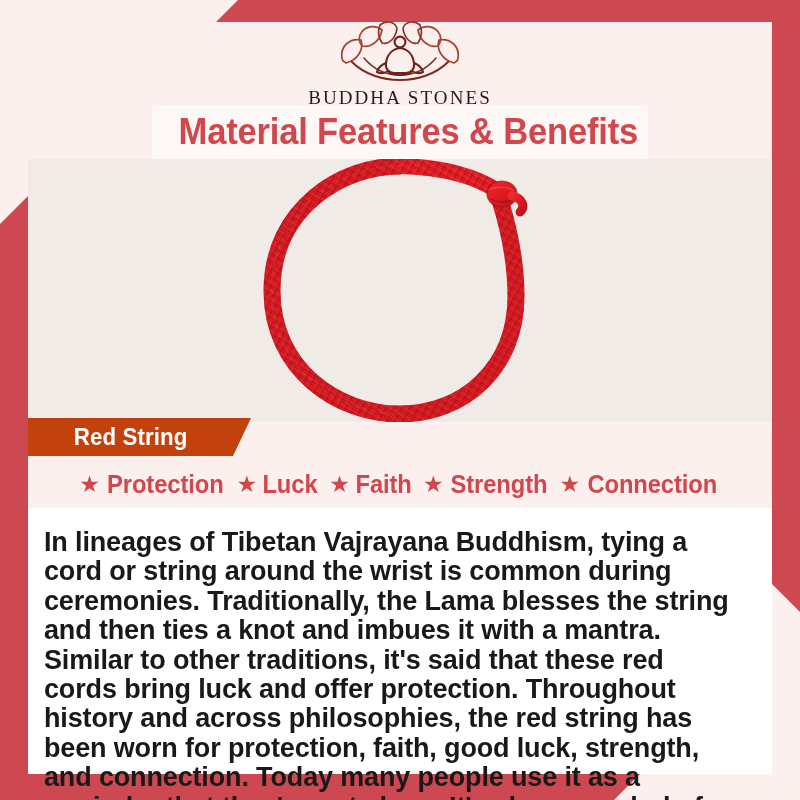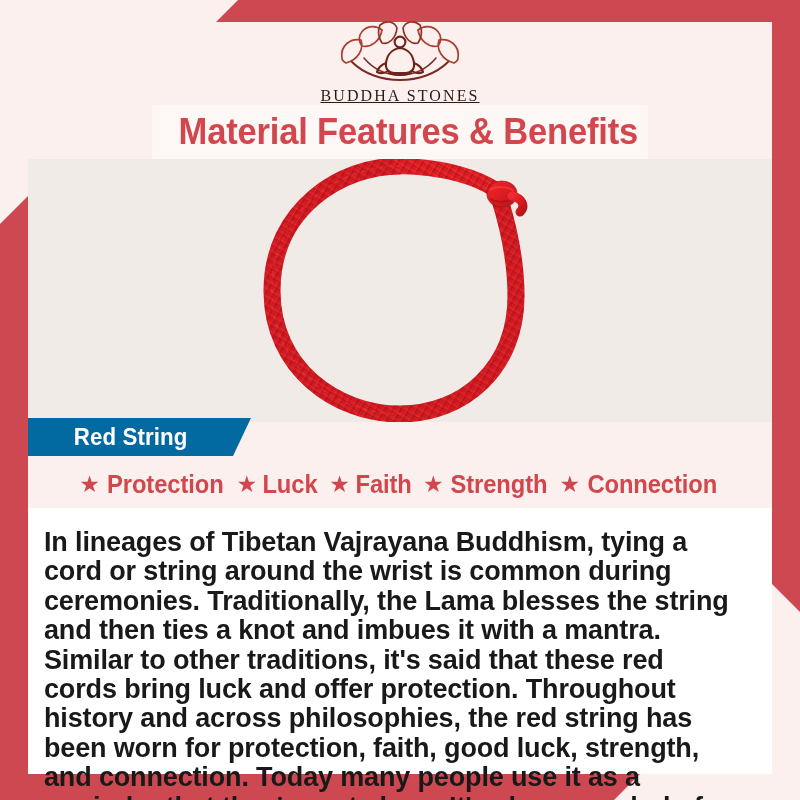--- a/index.html
+++ b/index.html
@@ -72,25 +72,24 @@
     z-index: 5;
   }
   .logo-mark {
     width: 132px;
     height: 66px;
     display: block;
   }
   .logo-wordmark {
     margin-top: 3px;
     font-family: "Liberation Serif", serif;
-    font-size: 16px;
+    font-size: 19px;
     letter-spacing: 2.1px;
     color: #2b1b17;
     font-weight: 400;
-    text-decoration: underline;
   }
 
   
   .title-band {
     position: absolute;
     top: 105px;
     left: 152px;
     width: 496px;
     height: 54px;
     background: #fdf7f5;
@@ -128,21 +127,21 @@
     height: 270px;
   }
 
   
   .ribbon {
     position: absolute;
     top: 418px;
     left: 28px;
     width: 223px;
     height: 38px;
-    background: #0369a1;
+    background: #c2410c;
     clip-path: polygon(0 0, 100% 0, calc(100% - 18px) 100%, 0 100%);
     display: flex;
     align-items: center;
     z-index: 6;
   }
   .ribbon-text {
     margin-left: 44px;
     color: #ffffff;
     font-family: "Liberation Sans Narrow", "Liberation Sans", sans-serif;
     font-weight: bold;

